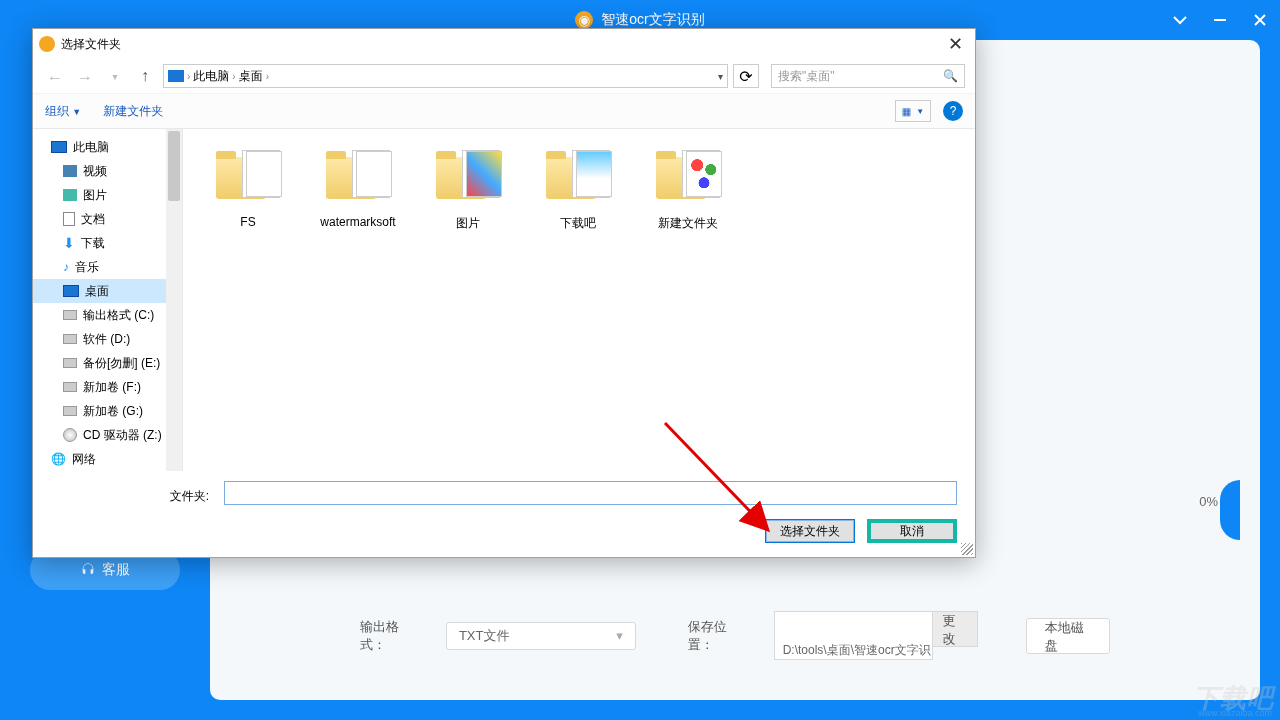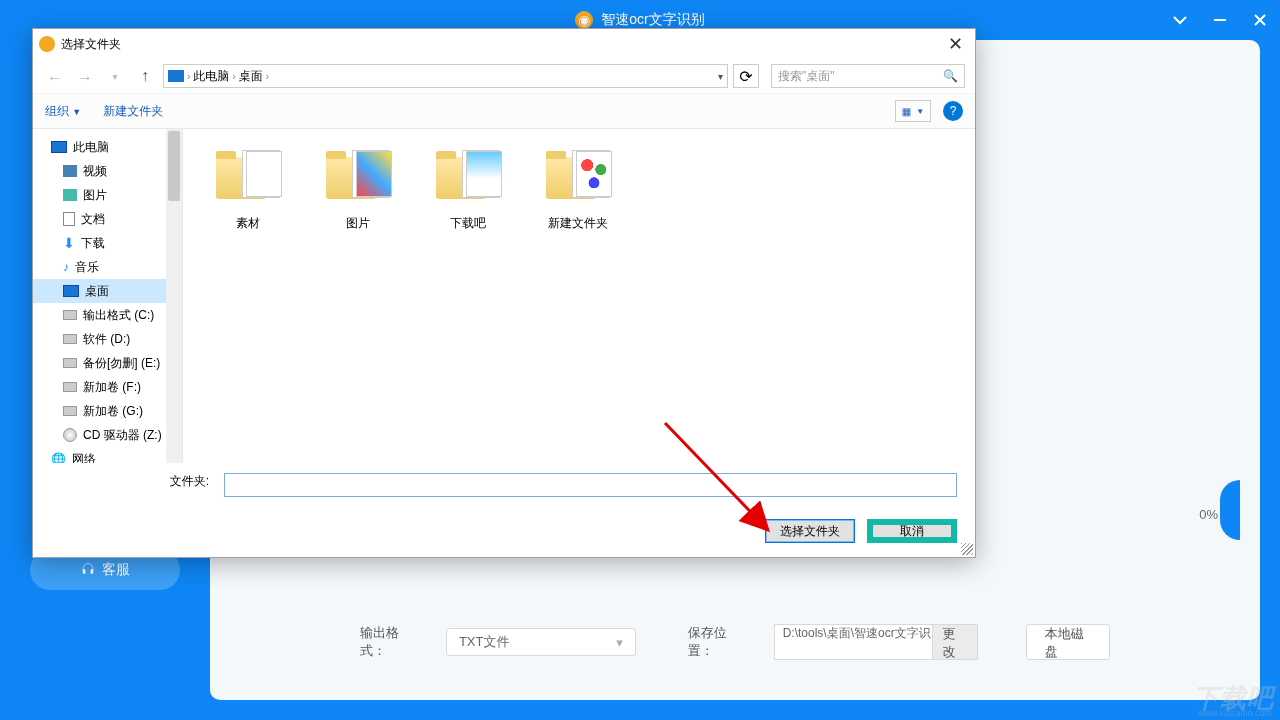--- a/index.html
+++ b/index.html
@@ -18,21 +18,21 @@
 .sidebar-btn { width: 150px; height: 40px; border-radius: 20px; background: #3da0f7; color: #fff; display: flex; align-items: center; justify-content: center; font-size: 14px; margin-bottom: 30px; gap: 6px; }
 .sidebar-btn svg { width: 16px; height: 16px; }
 
 .app-main { flex: 1; background: #f5f8fb; margin: 0 20px 20px 0; border-radius: 10px; position: relative; padding: 20px; display: flex; flex-direction: column; }
 .main-content { flex: 1; position: relative; }
 .progress-label { position: absolute; right: 22px; bottom: 82px; font-size: 13px; color: #666; }
 .main-bottom { display: flex; align-items: center; gap: 28px; padding: 20px 130px; }
 .bottom-label { font-size: 13px; color: #555; }
 .dropdown { border: 1px solid #d9d9d9; background: #fff; height: 28px; padding: 0 12px; display: flex; align-items: center; justify-content: space-between; font-size: 13px; color: #666; border-radius: 3px; }
 .dropdown-out { width: 210px; }
-.path-box { border: 1px solid #d9d9d9; background: #fff; height: 36px; font-size: 12px; color: #666; width: 170px; padding: 0 8px; display: flex; align-items: flex-start; overflow: hidden; white-space: nowrap; }
+.path-box { border: 1px solid #d9d9d9; background: #fff; height: 49px; font-size: 12px; color: #666; width: 170px; padding: 0 8px; display: flex; align-items: flex-end; overflow: hidden; white-space: nowrap; }
 .btn-change { border: 1px solid #d9d9d9; background: #ebebeb; height: 36px; padding: 0 10px; font-size: 13px; color: #555; margin-left: -1px; }
 .btn-open { border: 1px solid #d9d9d9; background: #fff; height: 36px; padding: 0 18px; font-size: 13px; color: #555; border-radius: 3px; margin-left: 20px; }
 .blue-corner { position: absolute; right: 0; top: 420px; width: 20px; height: 60px; background: #0e86f5; border-radius: 20px 0 0 20px; }
 
 
 .dialog { position: absolute; top: 28px; left: 32px; width: 944px; height: 530px; background: #fff; border: 1px solid #a0a0a0; box-shadow: 0 5px 25px rgba(0,0,0,.3); display: flex; flex-direction: column; }
 .dlg-title { height: 30px; display: flex; align-items: center; padding: 0 6px; font-size: 12px; }
 .dlg-title .favicon { width: 16px; height: 16px; background: #f5a623; border-radius: 50%; margin-right: 6px; }
 .dlg-title .close { margin-left: auto; font-size: 18px; color: #333; cursor: pointer; padding: 0 6px; }
 
@@ -77,25 +77,25 @@
 .fbase:before { content: ""; position: absolute; left: 0; top: -6px; width: 20px; height: 8px; background: #f0cd6b; border-radius: 2px 2px 0 0; }
 .fthumb { position: absolute; right: 2px; top: 2px; width: 36px; height: 46px; background: #fff; border: 1px solid #ccc; box-shadow: -3px 0 0 #fff, -3px 0 0 1px #ccc; }
 .fthumb.colorful { background: linear-gradient(45deg, #f44, #4af, #fd4); }
 .fthumb.red { background: repeating-linear-gradient(45deg, #fff, #fff 4px, #f55 4px, #f55 6px); }
 .fthumb.blue { background: linear-gradient(#6cf, #fff 60%); }
 .fthumb.dots { background: radial-gradient(circle at 30% 30%, #f44 15%, transparent 16%), radial-gradient(circle at 70% 40%, #4a4 15%, transparent 16%), radial-gradient(circle at 50% 70%, #44f 15%, transparent 16%), #fff; }
 .fthumb.grid { background: #fff; }
 .fthumb.grid:after { content: ""; position: absolute; inset: 4px; background: repeating-linear-gradient(#999, #999 1px, transparent 1px, transparent 8px), repeating-linear-gradient(90deg, #999, #999 1px, transparent 1px, transparent 8px); }
 
 .dlg-bottom { padding: 10px 18px 14px; }
-.file-row { display: flex; align-items: flex-start; gap: 15px; margin-bottom: 22px; }
+.file-row { display: flex; align-items: flex-end; gap: 15px; margin-bottom: 14px; }
 .file-label { font-size: 12px; width: 40px; text-align: right; margin-left: 118px; }
 .file-input { flex: 1; border: 1px solid #7aacdd; height: 24px; padding: 2px 6px; font-size: 12px; }
 .dlg-btns { display: flex; justify-content: flex-end; gap: 12px; }
-.dlg-btn { width: 90px; height: 24px; border: 6px solid #14b8a6; background: #e1e1e1; font-size: 12px; display: flex; align-items: center; justify-content: center; position: relative; }
+.dlg-btn { width: 90px; height: 24px; border: 4px solid #14b8a6; background: #e1e1e1; font-size: 12px; display: flex; align-items: center; justify-content: center; position: relative; }
 .dlg-btn.primary { border: 1px solid #0078d7; box-shadow: inset 0 0 0 1px #86b7e8; }
 .resize-grip { position: absolute; right: 2px; bottom: 2px; width: 12px; height: 12px; background: repeating-linear-gradient(135deg, #999, #999 1px, transparent 1px, transparent 3px); }
 
 
 .arrow { position: absolute; pointer-events: none; }
 .watermark { position: absolute; right: 6px; bottom: 4px; font-size: 26px; color: rgba(200,200,200,.32); font-weight: bold; font-style: italic; letter-spacing: 1px; }
 .watermark-sub { position: absolute; right: 8px; bottom: 2px; font-size: 9px; color: rgba(180,180,180,.35); }
 </style>
 </head>
 <body>
@@ -255,21 +255,28 @@
         <div class="tree-scroll">
           <div class="tree-thumb"></div>
         </div>
     </div>
     <div class="folder-grid" id="grid">
         <div class="folder-item">
           <div class="fi-icon">
             <div class="fbase"></div>
             <div class="fthumb "></div>
           </div>
-          <div>素材</div>
+          <div>FS</div>
+        </div>
+        <div class="folder-item">
+          <div class="fi-icon">
+            <div class="fbase"></div>
+            <div class="fthumb "></div>
+          </div>
+          <div>watermarksoft</div>
         </div>
         <div class="folder-item">
           <div class="fi-icon">
             <div class="fbase"></div>
             <div class="fthumb colorful"></div>
           </div>
           <div>图片</div>
         </div>
         <div class="folder-item">
           <div class="fi-icon">

